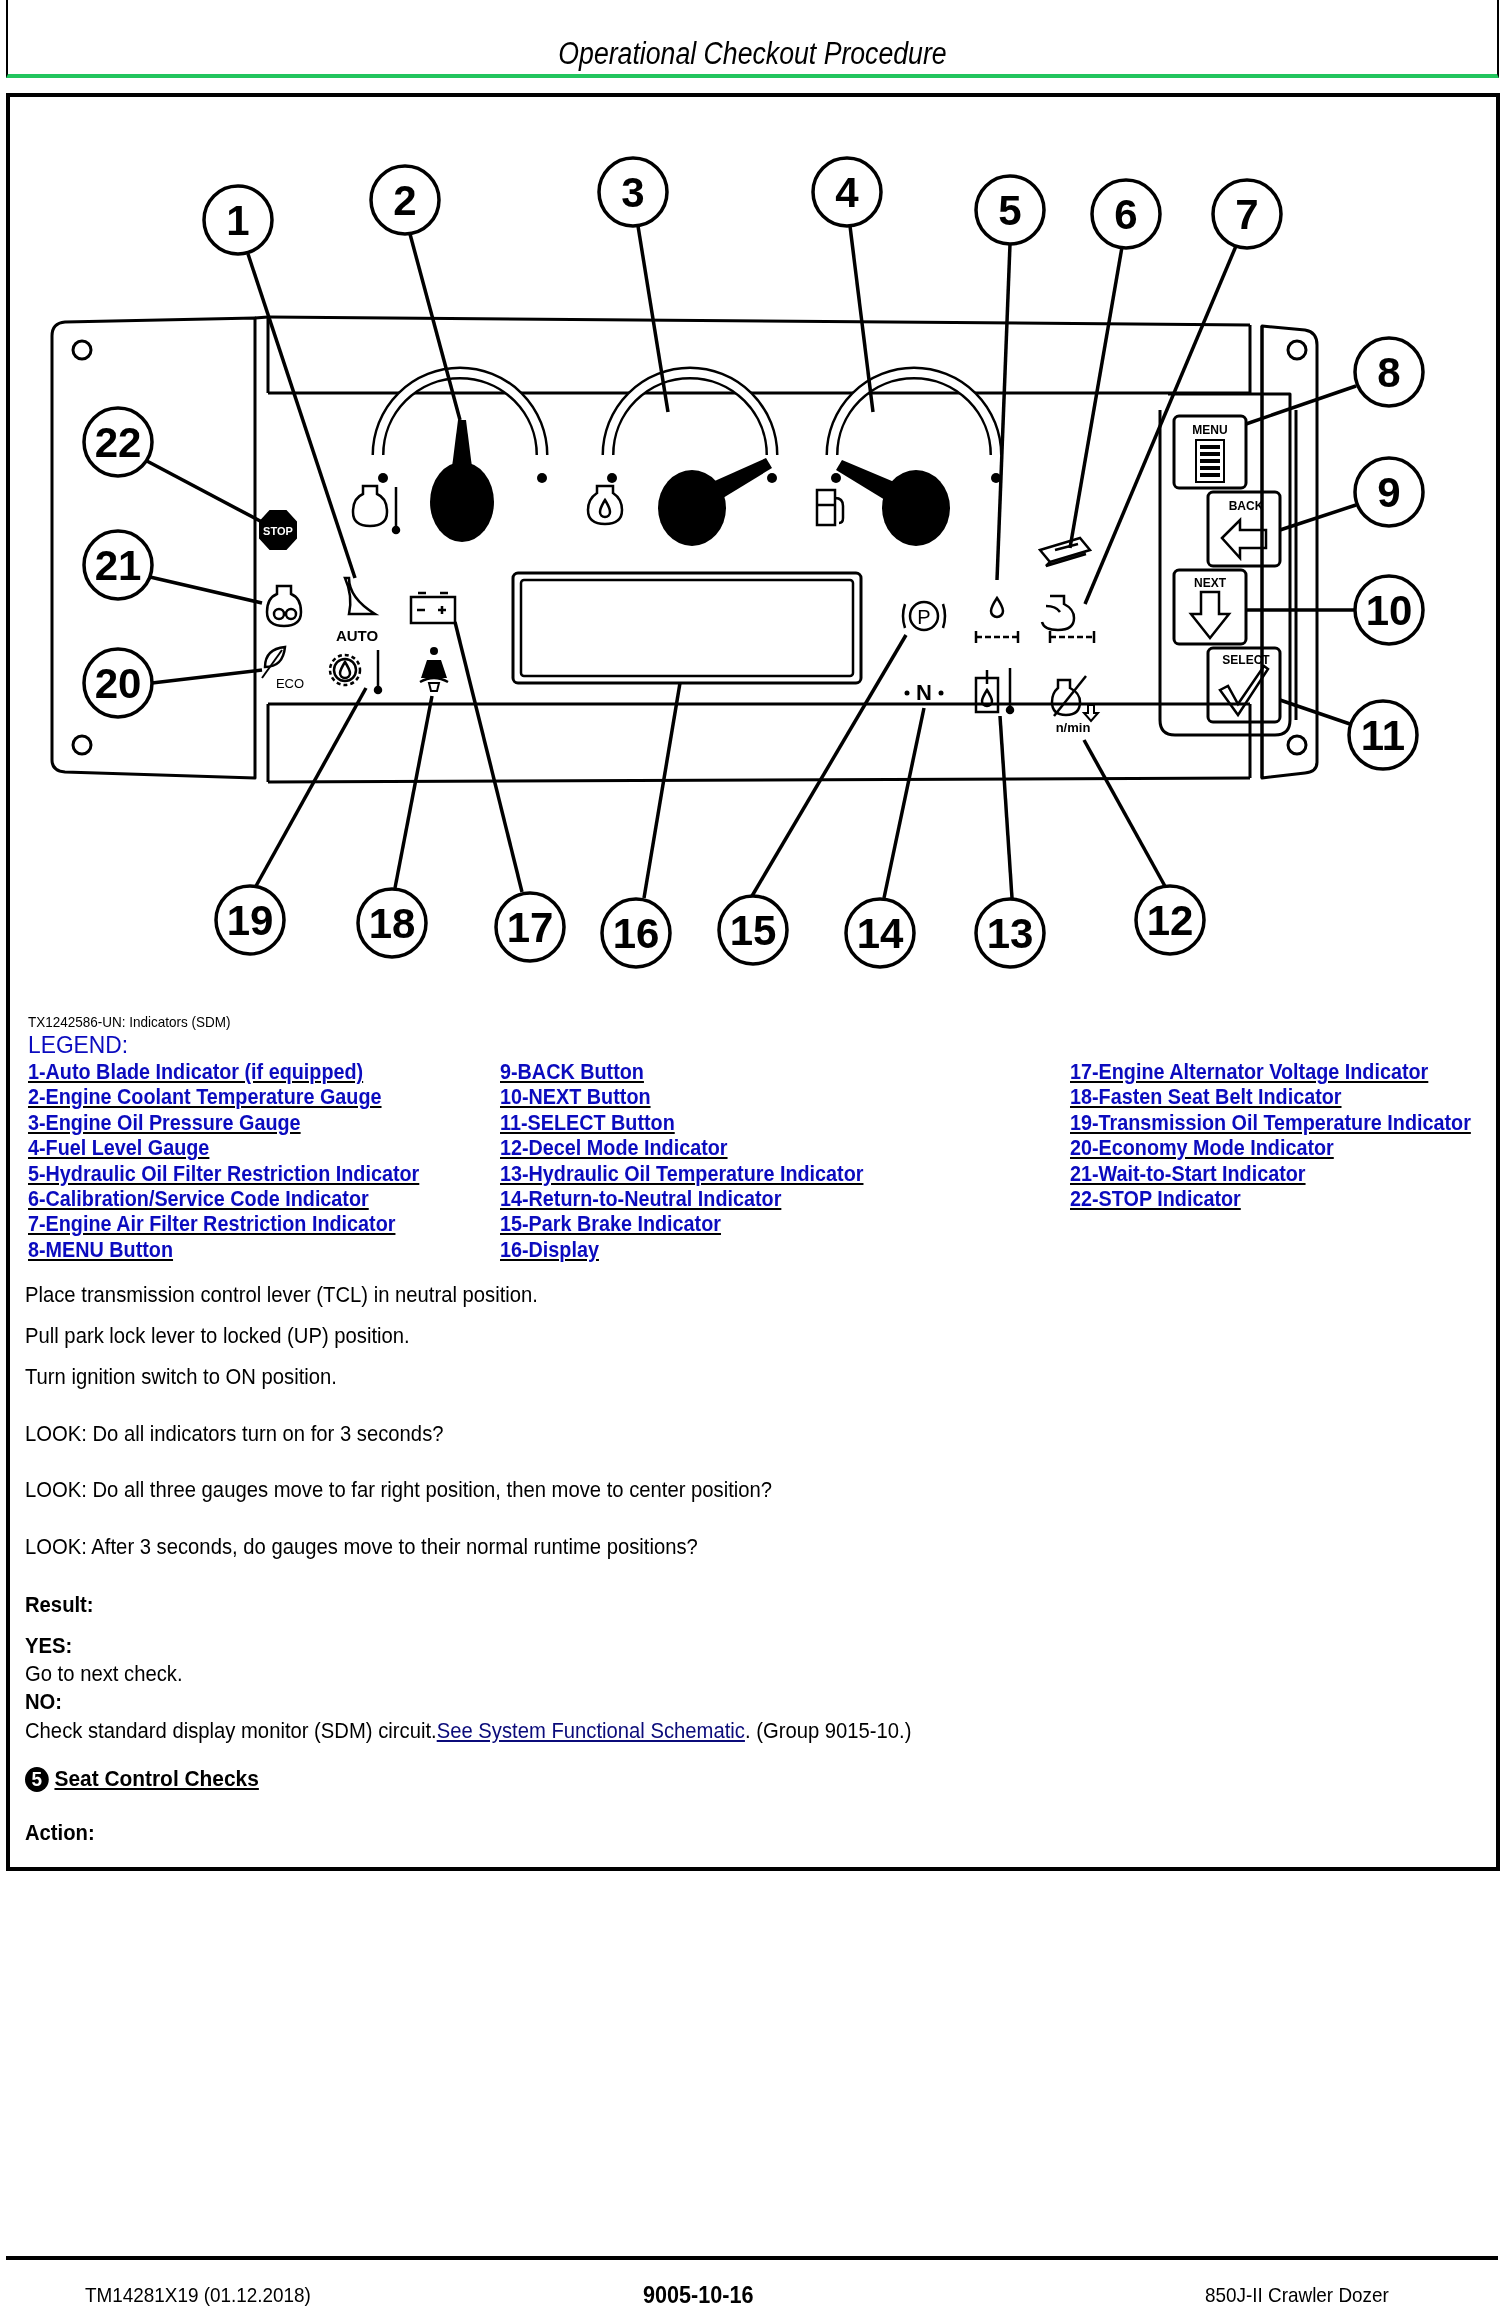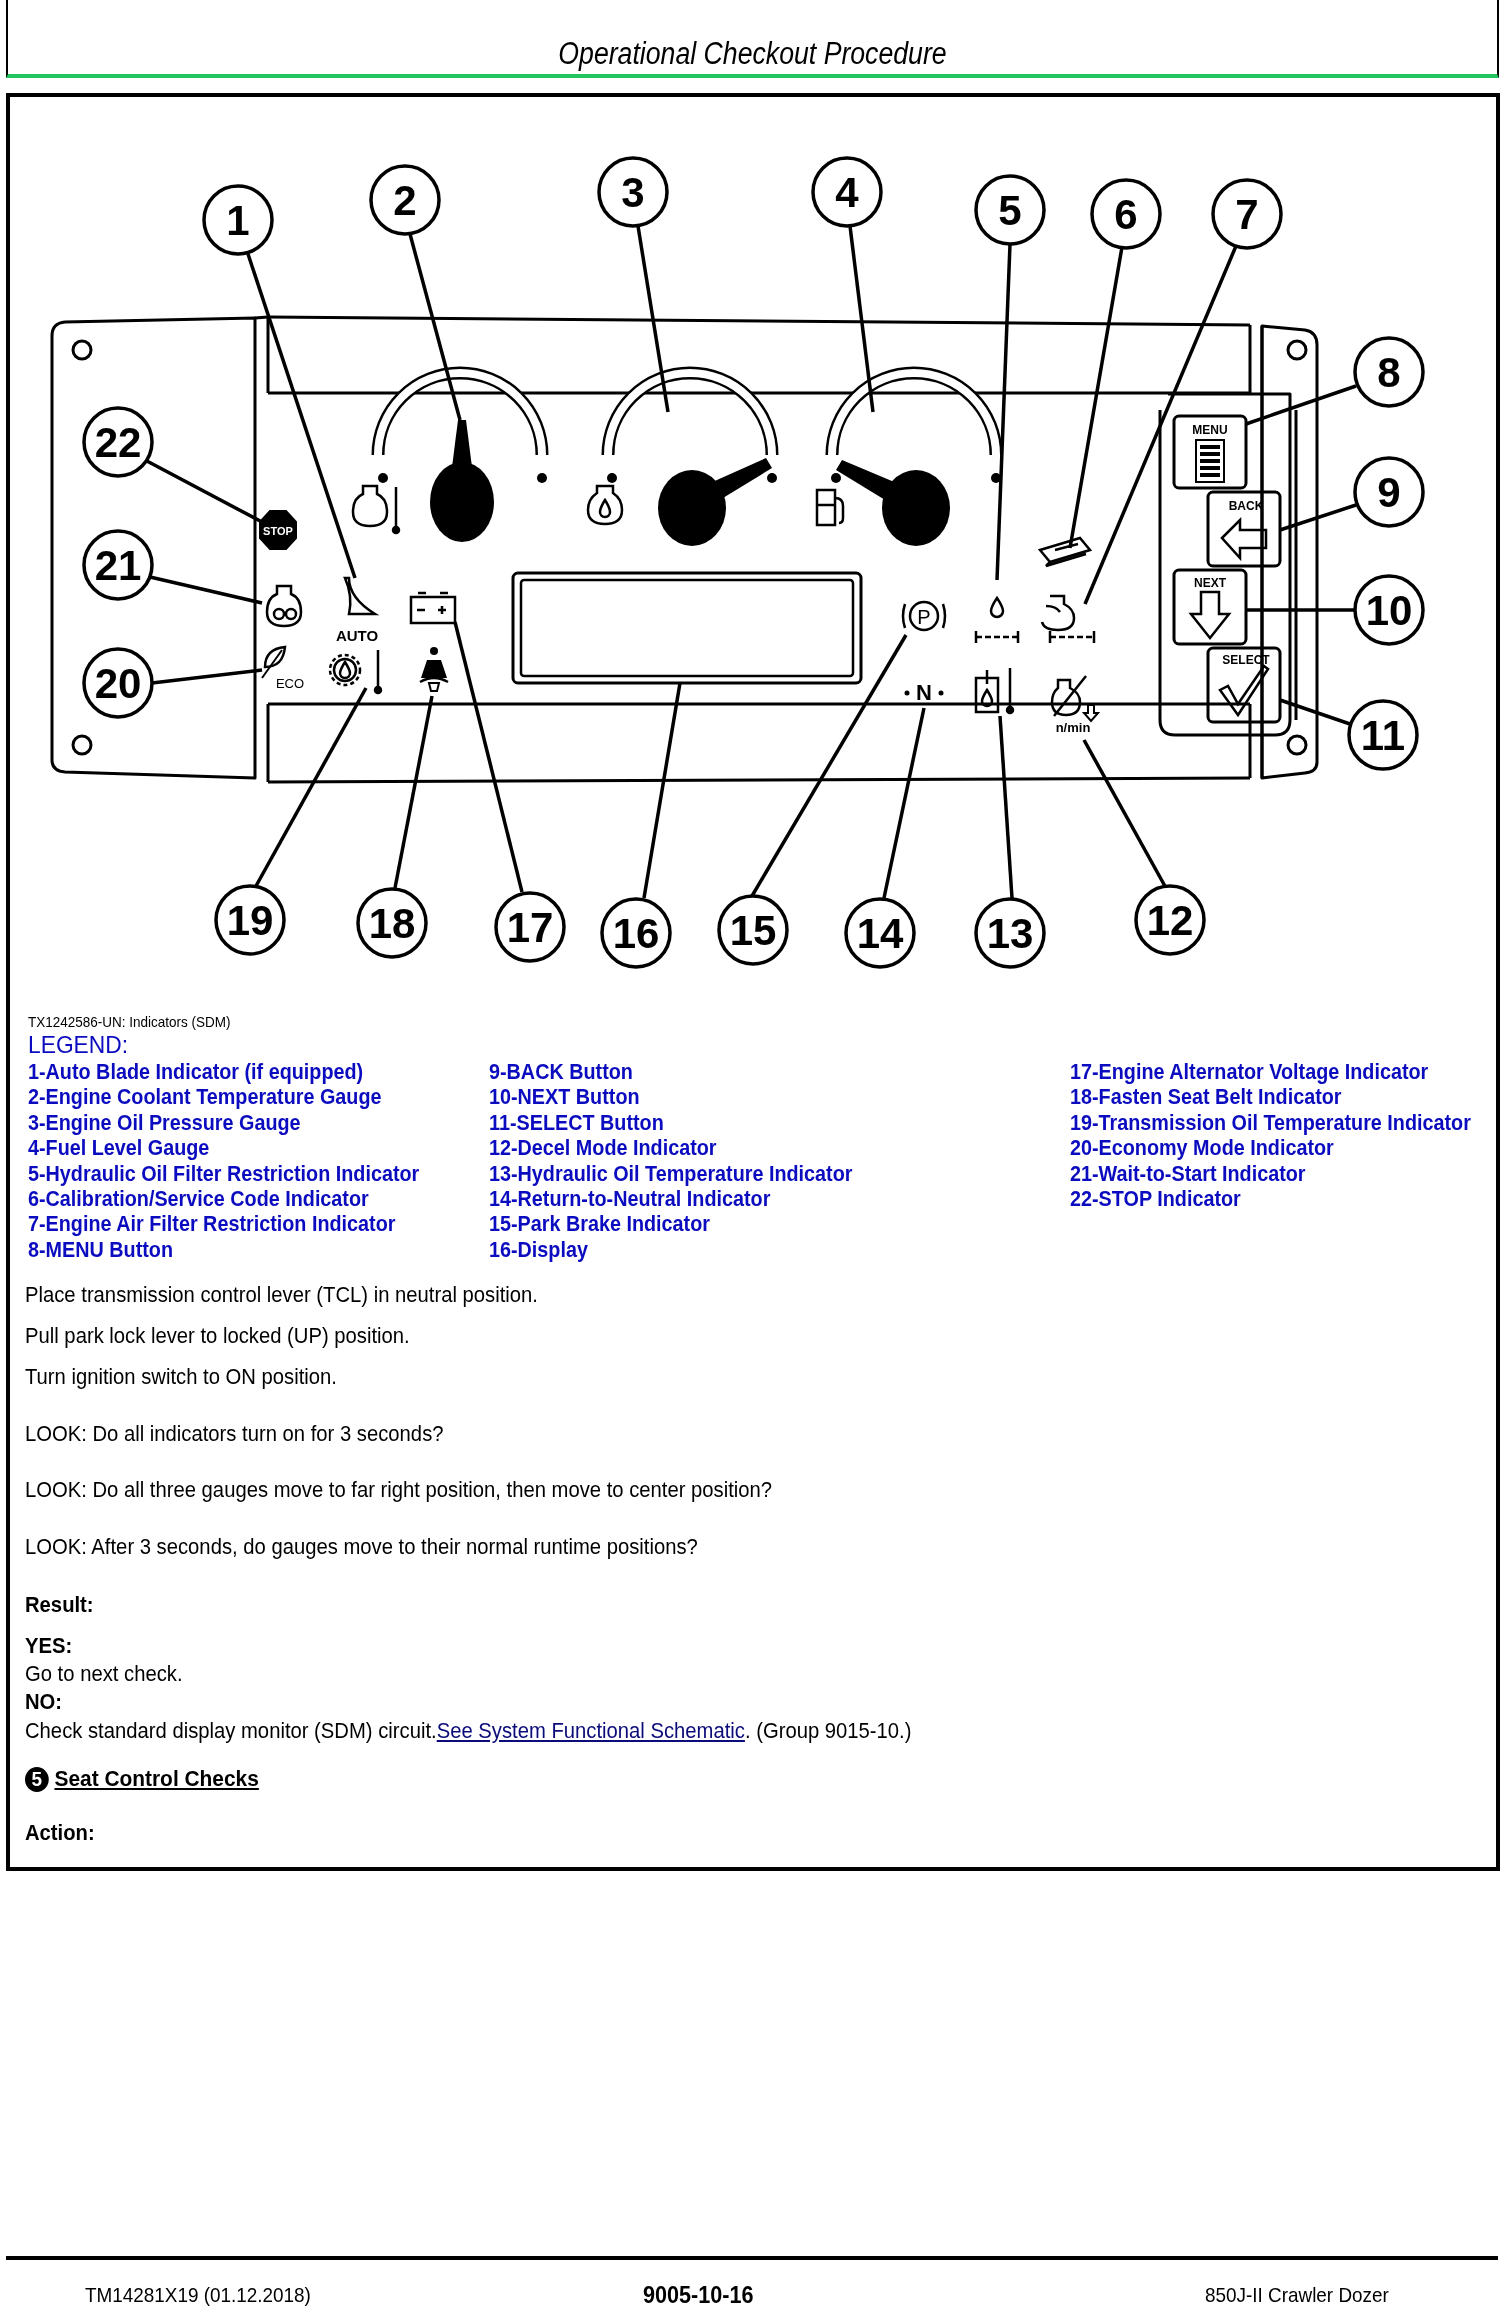--- a/index.html
+++ b/index.html
@@ -3,21 +3,21 @@
 <meta charset="utf-8">
 <style>
   html,body{margin:0;padding:0;background:#fff;}
   body{width:1504px;height:2320px;position:relative;font-family:"Liberation Sans",sans-serif;color:#000;overflow:hidden;}
   .hdr-box{position:absolute;left:6px;top:0;width:1489px;height:74px;border-left:2px solid #000;border-right:2px solid #000;border-bottom:4px solid #22c55e;}
   .hdr-title{position:absolute;left:0;right:0;top:36px;text-align:center;font-size:31px;font-style:italic;transform:scaleX(0.86);}
   .main-box{position:absolute;left:6px;top:93px;width:1486px;height:1770px;border:4px solid #000;}
   svg.diagram{position:absolute;left:0;top:0;}
   .caption{position:absolute;left:28px;top:1013px;font-size:15px;transform-origin:left;transform:scaleX(0.9);}
   .legend-title{position:absolute;left:28px;top:1031px;font-size:24px;color:#0b0bbf;transform-origin:left;transform:scaleX(0.95);}
-  .legend-col{position:absolute;top:1060px;}
+  .legend-col{position:absolute;top:1060px;text-decoration:underline;}
   .legend-col div{font-size:21.5px;font-weight:bold;color:#0b0bbf;height:25.4px;line-height:25.4px;white-space:nowrap;transform-origin:left;transform:scaleX(0.92);}
   .body-text{position:absolute;left:25px;font-size:22px;white-space:nowrap;transform-origin:left;transform:scaleX(0.92);}
   .bold{font-weight:bold;}
   .link{color:#0b0b7a;text-decoration:underline;}
   .section-head{position:absolute;left:25px;top:1766px;font-size:22px;font-weight:bold;text-decoration:underline;white-space:nowrap;display:flex;align-items:center;transform-origin:left;transform:scaleX(0.95);}
   .step-num{display:inline-block;width:25px;height:25px;border-radius:50%;background:#000;color:#fff;font-size:20px;line-height:25px;text-align:center;margin-right:6px;text-decoration:none;}
   .footer-rule{position:absolute;left:6px;top:2256px;width:1492px;height:4px;background:#000;}
   .footer{position:absolute;top:2283px;font-size:21px;white-space:nowrap;transform-origin:left;transform:scaleX(0.9);}
   .footer.center{font-weight:bold;font-size:24px;}
   .ctxt{font-family:"Liberation Sans",sans-serif;font-weight:bold;font-size:42px;}
@@ -330,21 +330,21 @@
 <div class="legend-col" style="left:28px">
   <div>1-Auto Blade Indicator (if equipped)</div>
   <div>2-Engine Coolant Temperature Gauge</div>
   <div>3-Engine Oil Pressure Gauge</div>
   <div>4-Fuel Level Gauge</div>
   <div>5-Hydraulic Oil Filter Restriction Indicator</div>
   <div>6-Calibration/Service Code Indicator</div>
   <div>7-Engine Air Filter Restriction Indicator</div>
   <div>8-MENU Button</div>
 </div>
-<div class="legend-col" style="left:489px">
+<div class="legend-col" style="left:500px">
   <div>9-BACK Button</div>
   <div>10-NEXT Button</div>
   <div>11-SELECT Button</div>
   <div>12-Decel Mode Indicator</div>
   <div>13-Hydraulic Oil Temperature Indicator</div>
   <div>14-Return-to-Neutral Indicator</div>
   <div>15-Park Brake Indicator</div>
   <div>16-Display</div>
 </div>
 <div class="legend-col" style="left:1070px">

